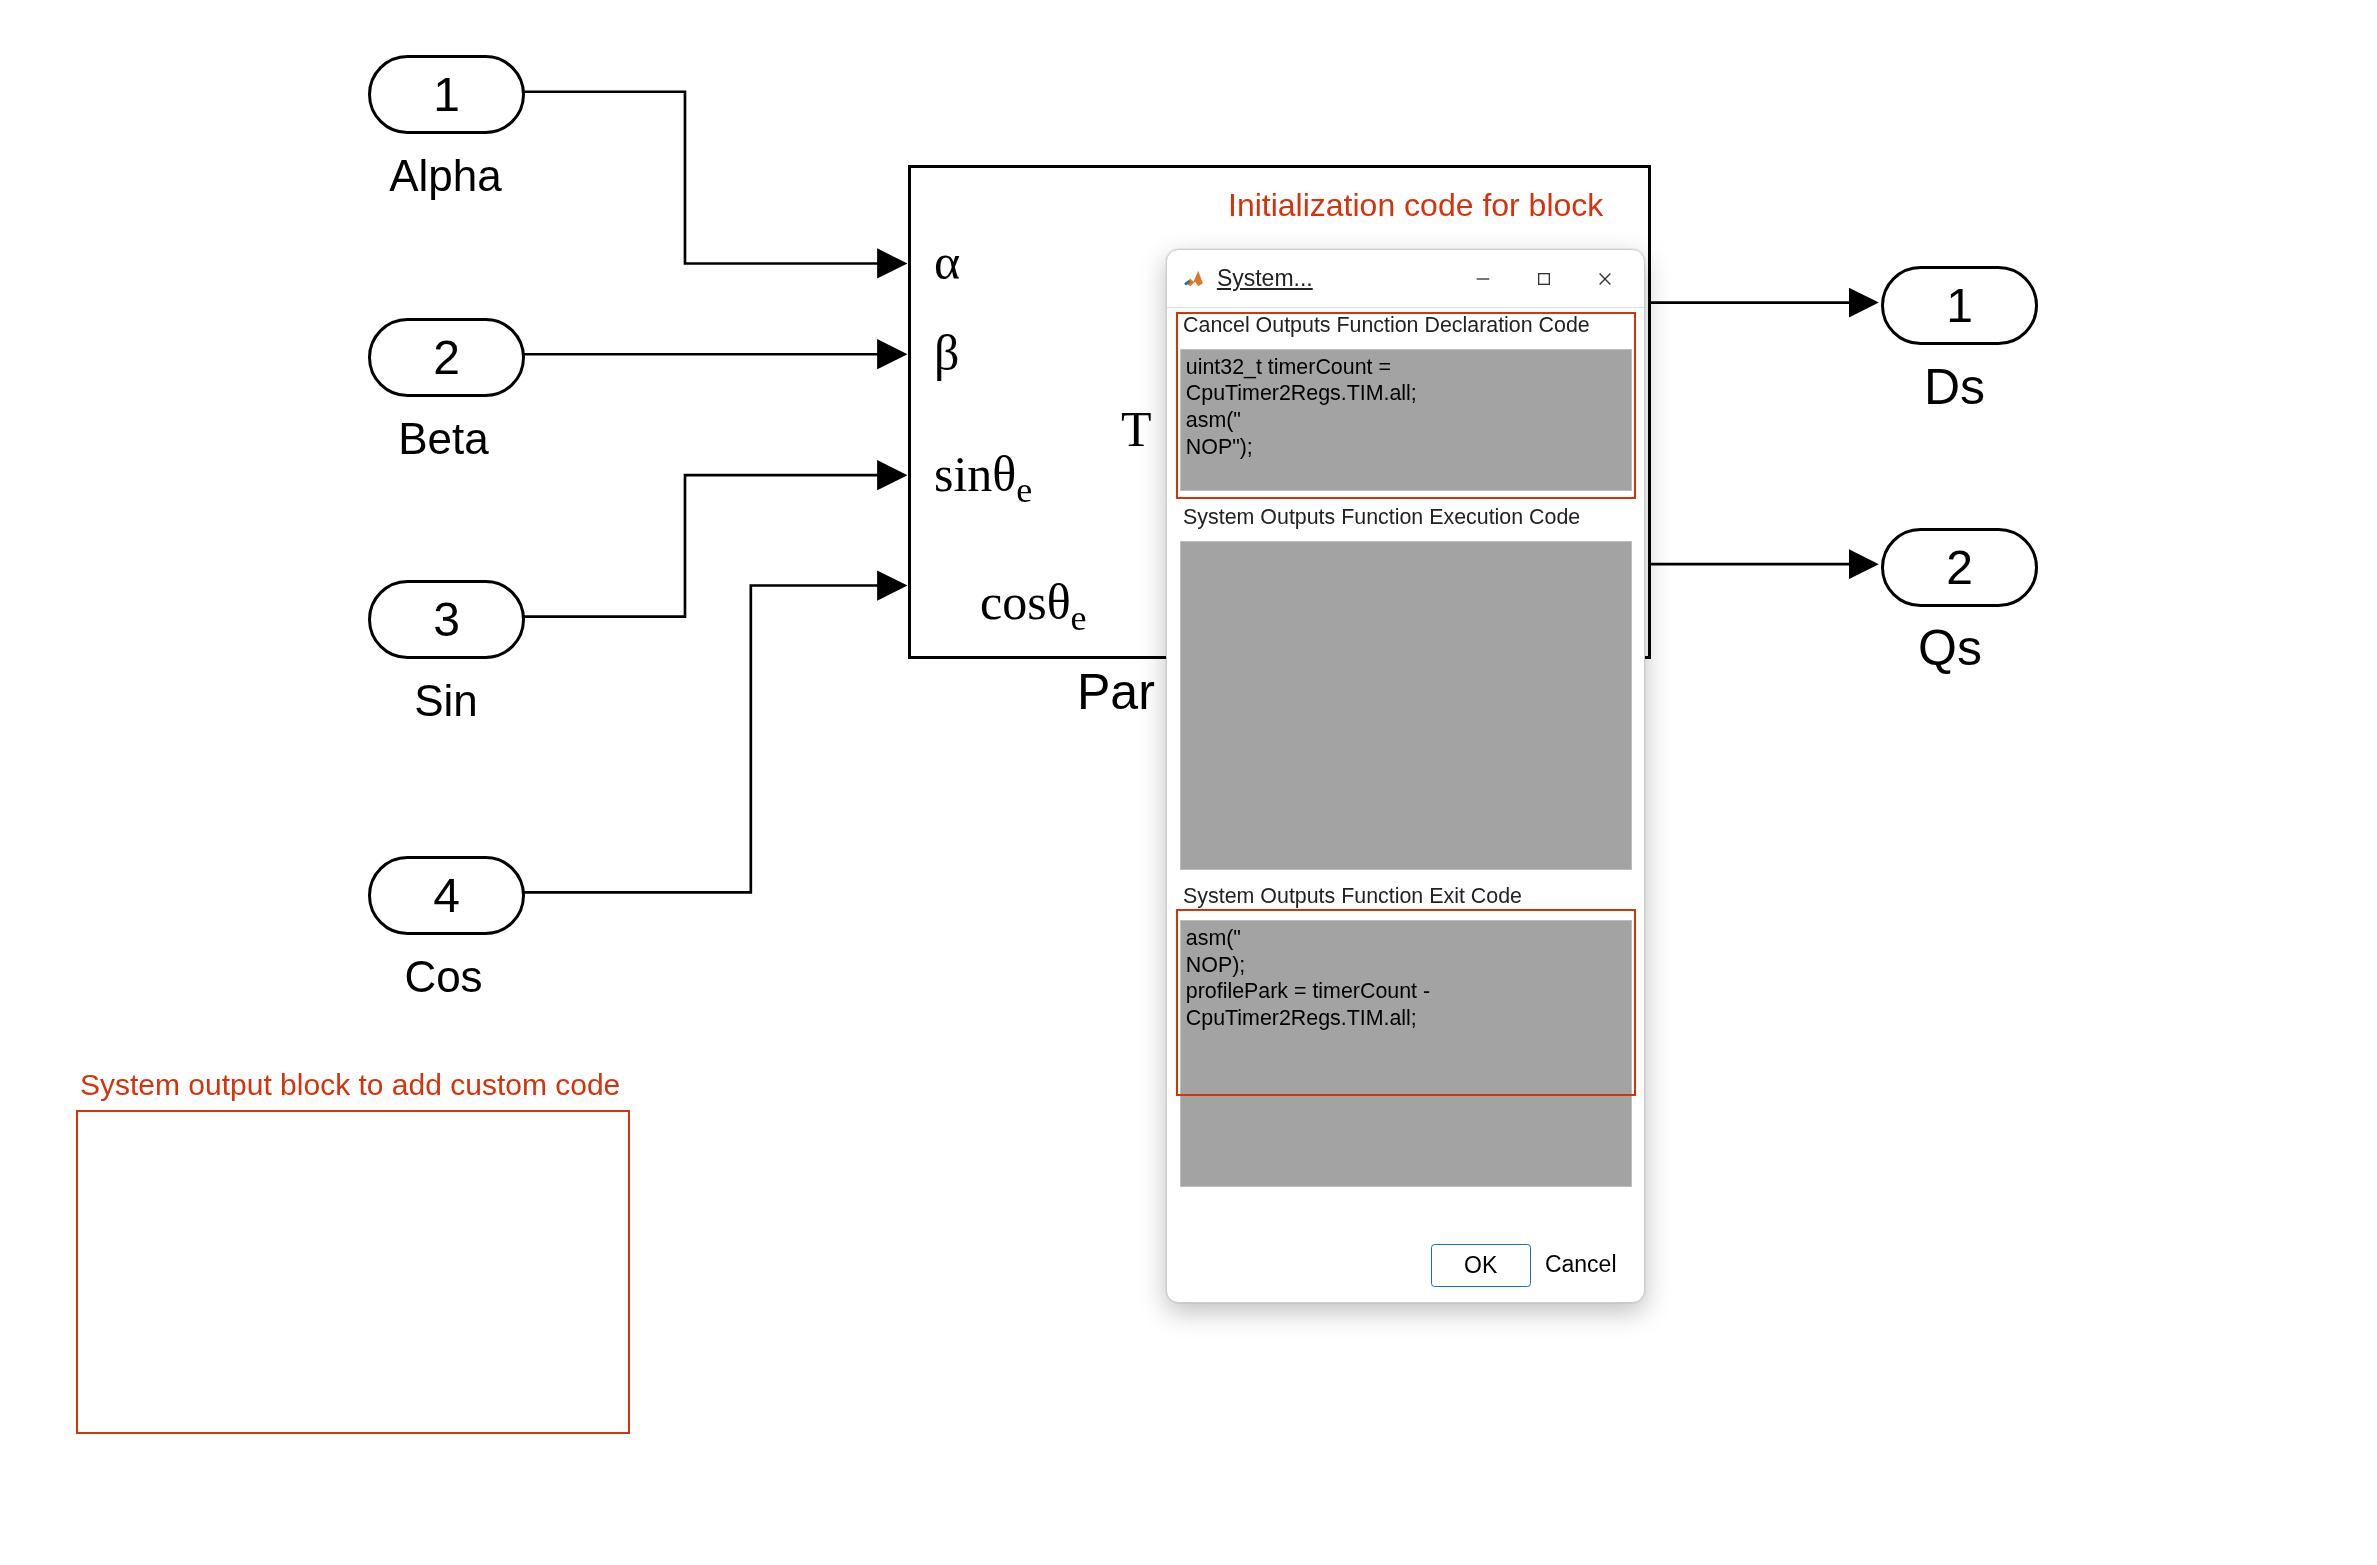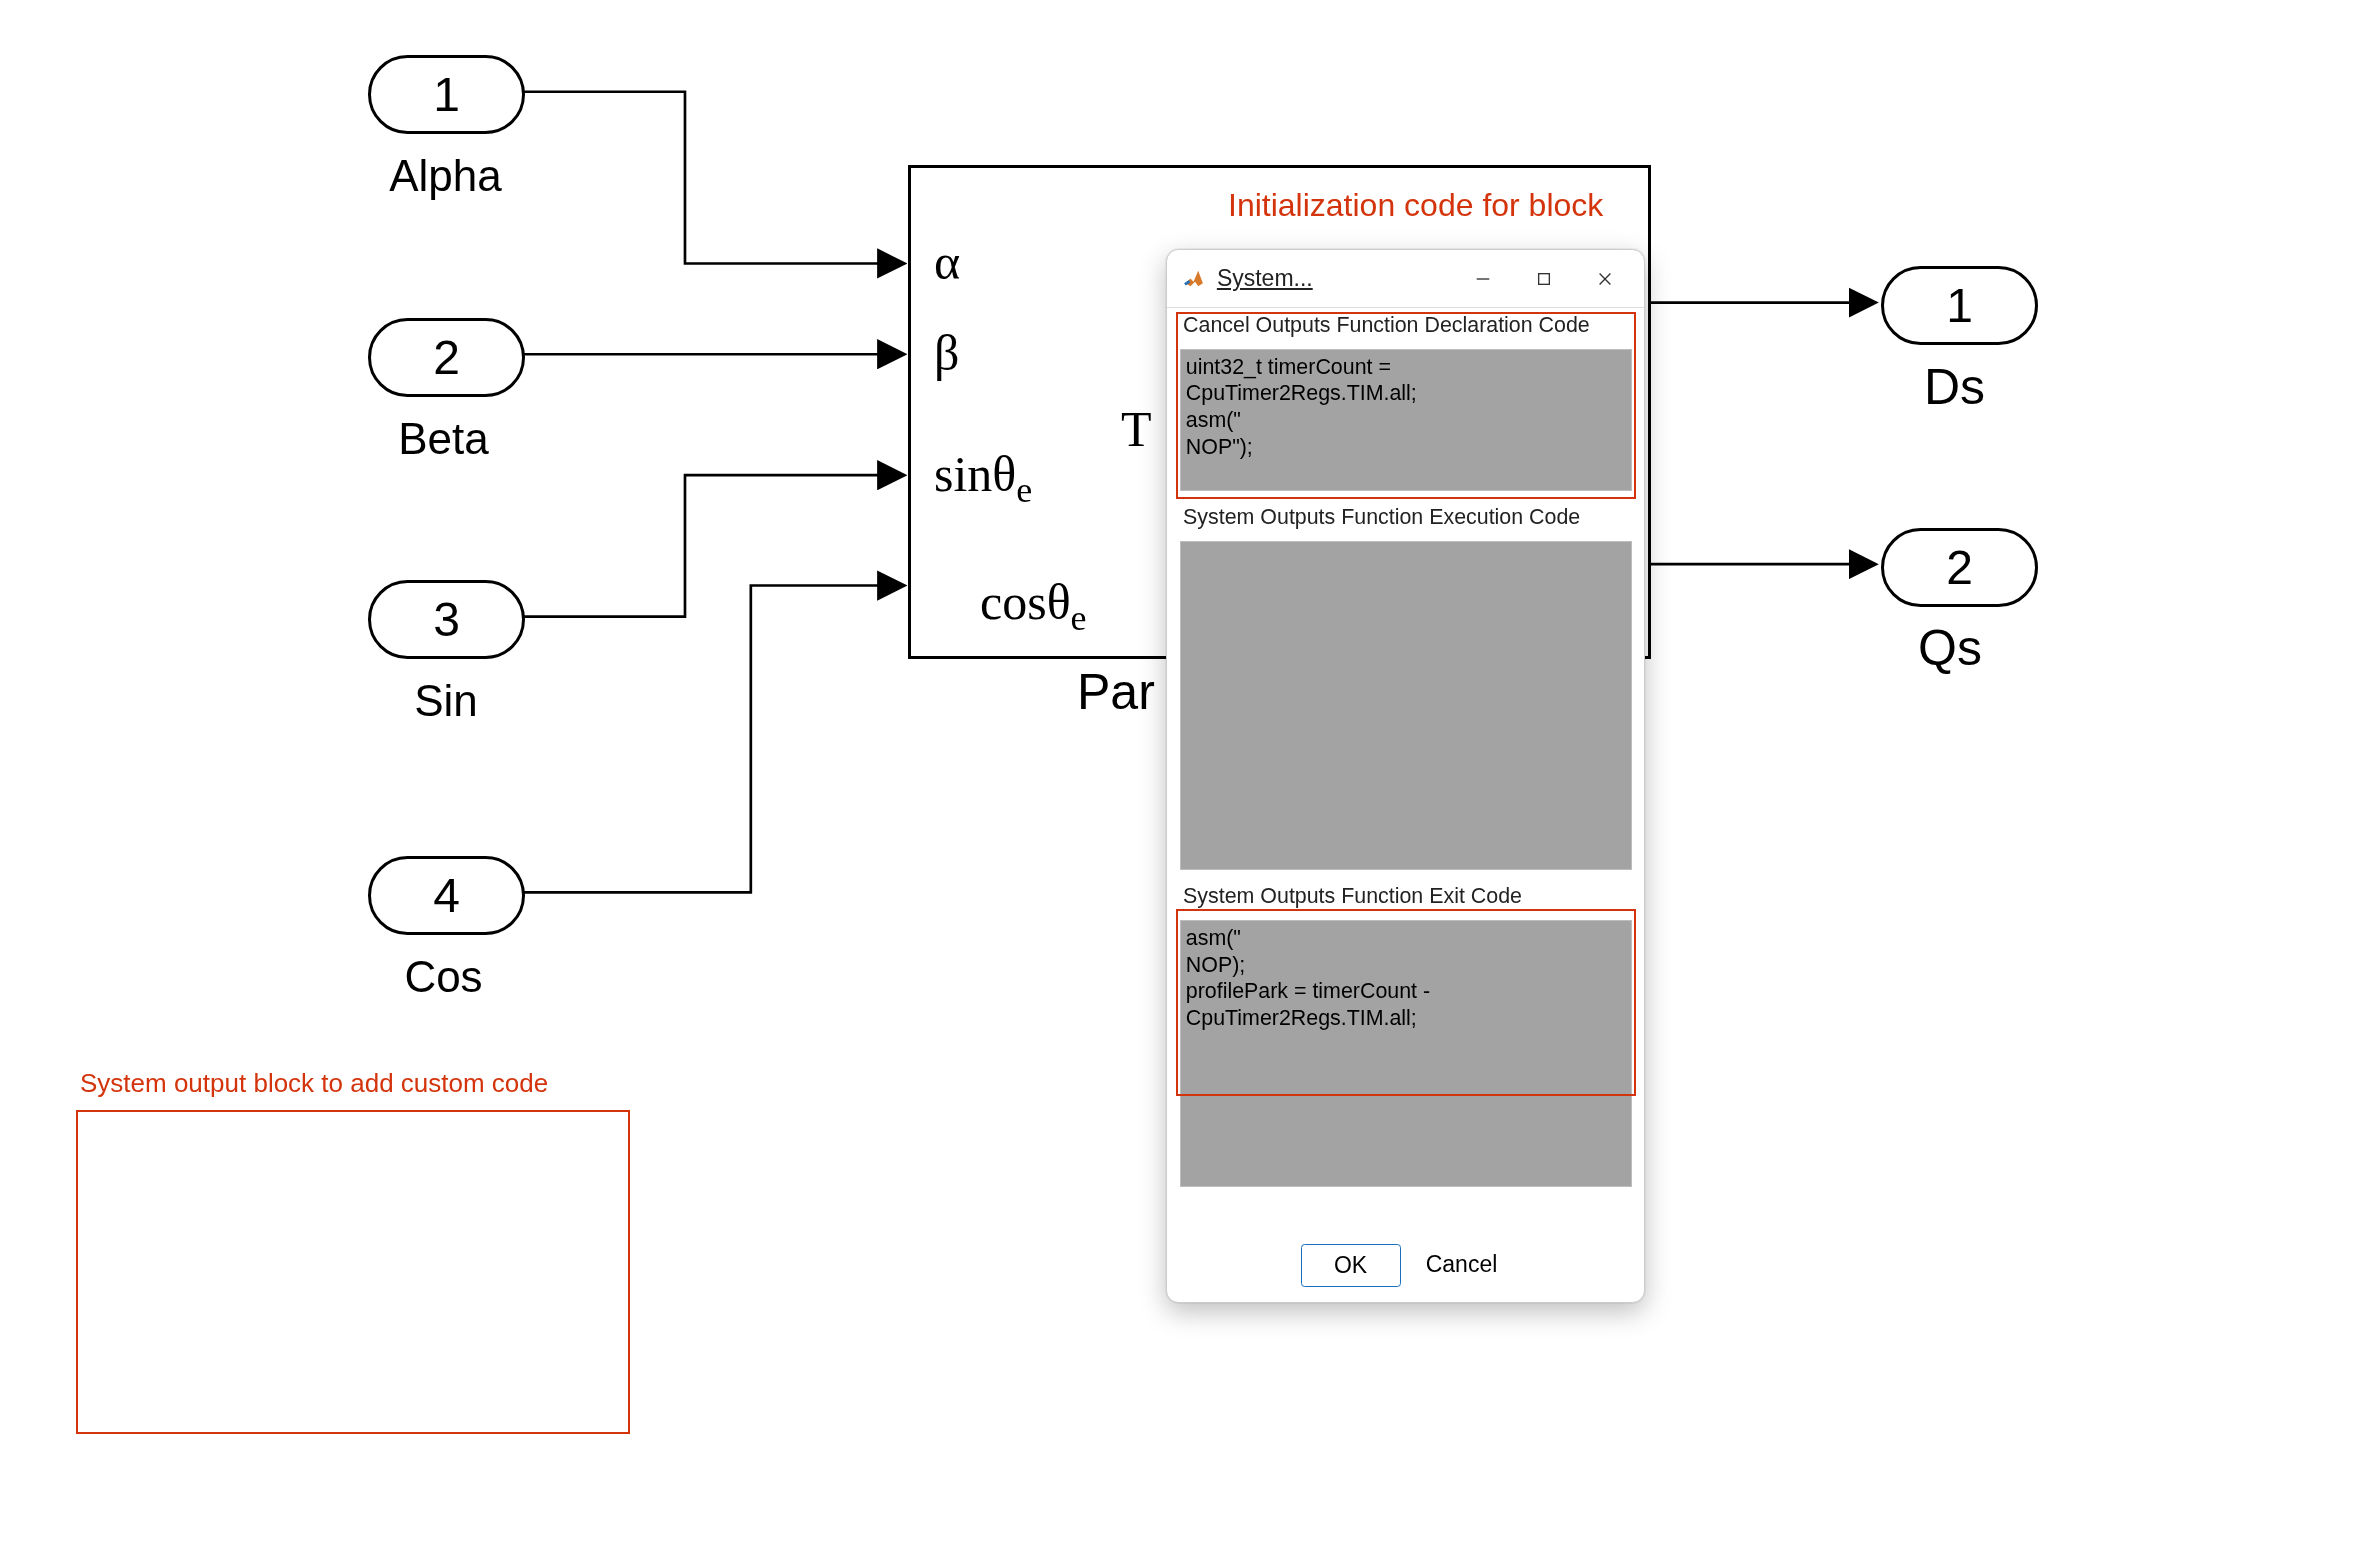--- a/index.html
+++ b/index.html
@@ -150,22 +150,22 @@
     white-space: pre;
   }
   .red-outline {
     position: absolute;
     border: 2.7px solid #d4340c;
     pointer-events: none;
   }
   .dialog-footer {
     margin-top: auto;
     display: flex;
-    justify-content: center;
-    gap: 12px;
+    justify-content: flex-end;
+    gap: 1px;
     padding: 10.7px 1.8px 3.6px 1.8px;
   }
   .btn {
     min-width: 98px;
     height: 41px;
     display: flex; align-items: center; justify-content: center;
     font-size: 23px;
     color: #000;
   }
   .btn-ok {
@@ -271,21 +271,21 @@
     </div>
   <div class="out-label" style="left:1924px; top:358px;">Ds</div>
 
   <div class="port" style="left:1881px; top:528px; width:151px; height:73px;">
       <span>2</span>
     </div>
   <div class="out-label" style="left:1918px; top:619px;">Qs</div>
 
   <div class="anno-red" style="left:1228px; top:187px;">Initialization code for block</div>
   <div class="anno-red" style="left:1246px; top:1077px;">Exit code for the block</div>
-  <div class="anno-red" style="left:80px;  top:1068px; font-size:26px;">System output block to add custom code</div>
+  <div class="anno-red" style="left:80px;  top:1068px; font-size:30px;">System output block to add custom code</div>
 
   <div class="sys-out-redbox"></div>
 
   <div class="dialog">
     <div class="dialog-titlebar">
       <span class="matlab-icon">
         <svg viewBox="0 0 32 32">
             <path d="M6 22 L12 16 L16 20 L22 6 L28 22 L22 26 L18 20 L12 26 Z" fill="#d97a2b"></path>
             <path d="M4 22 L10 18 L12 21 L6 25 Z" fill="#2b6fb3"></path>
           </svg>

